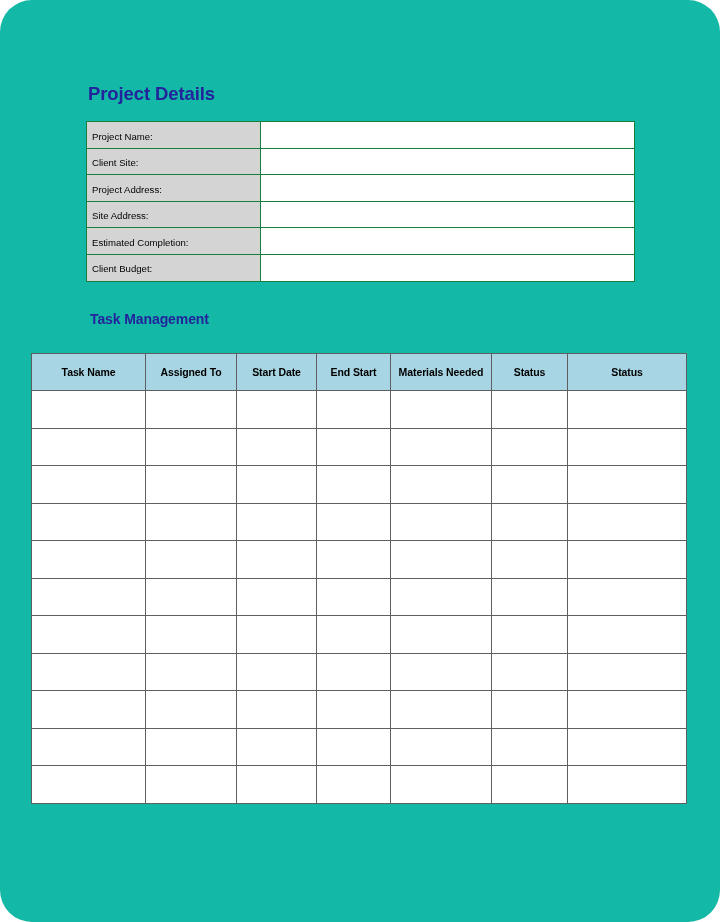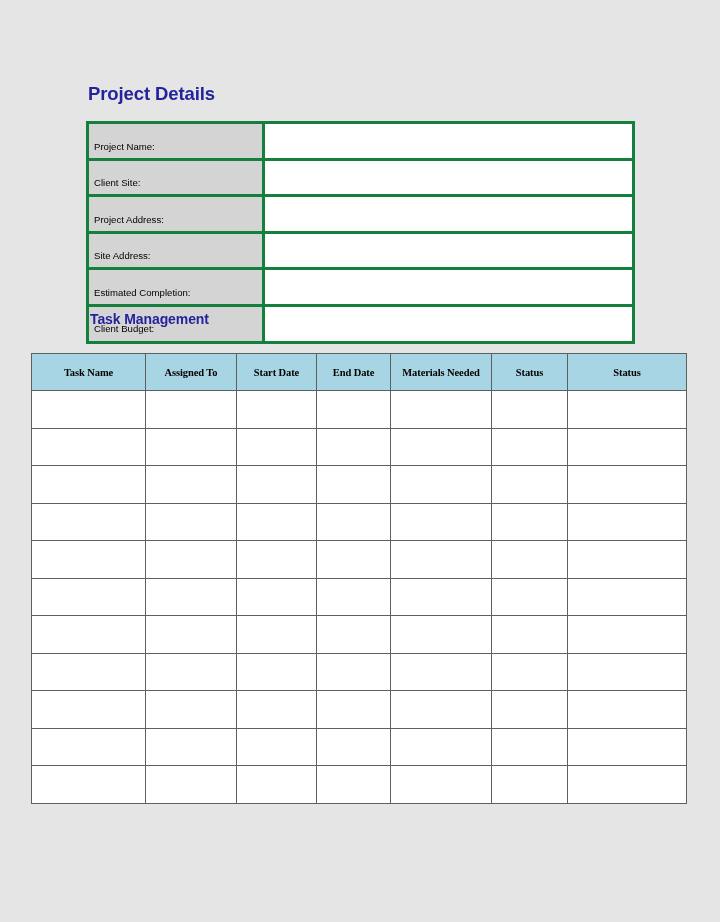--- a/index.html
+++ b/index.html
@@ -12,21 +12,22 @@
     height: 922px;
     position: relative;
     font-family: "Liberation Sans", sans-serif;
     color: #000000;
     overflow: hidden;
   }
 
   .page {
     position: absolute;
     inset: 0;
-    background: #e5e5e5;
+    background: #14b8a6;
+    border-radius: 32px;
   }
 
   
   .section-heading {
     position: absolute;
     font-family: "Liberation Sans", sans-serif;
     font-weight: bold;
     color: #23239b;
     letter-spacing: -0.1px;
     white-space: nowrap;
@@ -45,23 +46,23 @@
   
   .details-table {
     position: absolute;
     left: 86px;
     top: 121px;
     width: 549px;
     border-collapse: collapse;
     table-layout: fixed;
   }
   .details-table td {
-    border: 3px solid #15803d;
+    border: 1px solid #15803d;
     height: 21.6px;
-    padding: 12px 0 0 5px;
+    padding: 4px 0 0 5px;
     font-size: 9.6px;
     font-family: "Liberation Sans", sans-serif;
     color: #000000;
     vertical-align: middle;
     line-height: 1.1;
   }
   .details-table td.label-cell {
     width: 168px;
     background: #d4d4d4;
     white-space: nowrap;
@@ -78,21 +79,21 @@
     width: 655px;
     border-collapse: collapse;
     table-layout: fixed;
   }
   .task-table th {
     background: #a8d5e3;
     border: 1px solid #5f5f5f;
     height: 36px;
     font-size: 10.5px;
     font-weight: bold;
-    font-family: Liberation Serif, serif;
+    font-family: Liberation Sans, sans-serif;
     color: #000000;
     text-align: center;
     vertical-align: middle;
     padding: 0 1px;
     letter-spacing: -0.1px;
     white-space: nowrap;
   }
   .task-table td {
     background: #ffffff;
     border: 1px solid #5f5f5f;
@@ -159,21 +160,21 @@
       <col class="col-end-date">
       <col class="col-materials-needed">
       <col class="col-status">
       <col class="col-notes">
     </colgroup>
     <thead>
       <tr>
         <th>Task Name</th>
         <th>Assigned To</th>
         <th>Start Date</th>
-        <th>End Date</th>
+        <th>End Start</th>
         <th>Materials Needed</th>
         <th>Status</th>
         <th>Status</th>
       </tr>
     </thead>
     <tbody id="task-table-body">
         <tr>
           <td></td>
           <td></td>
           <td></td>

